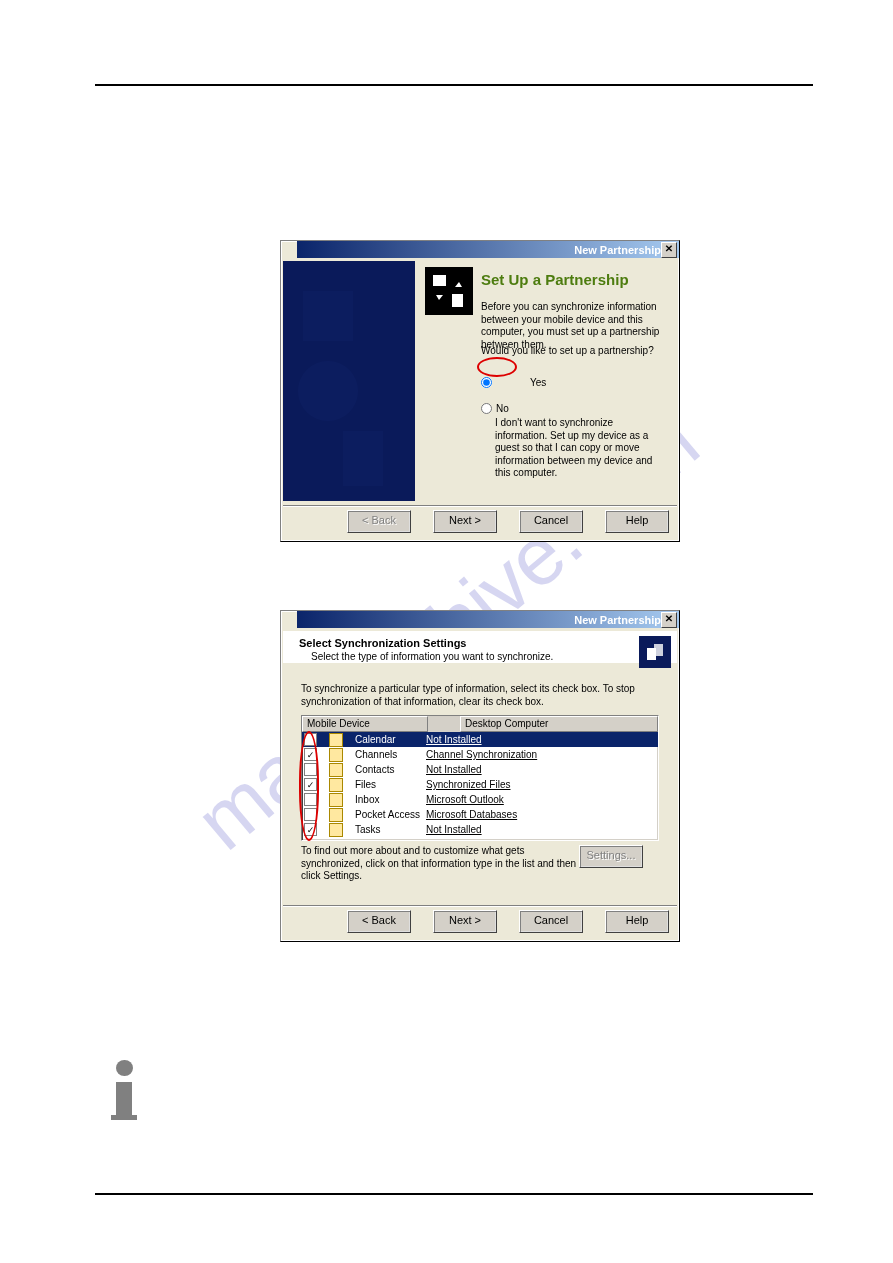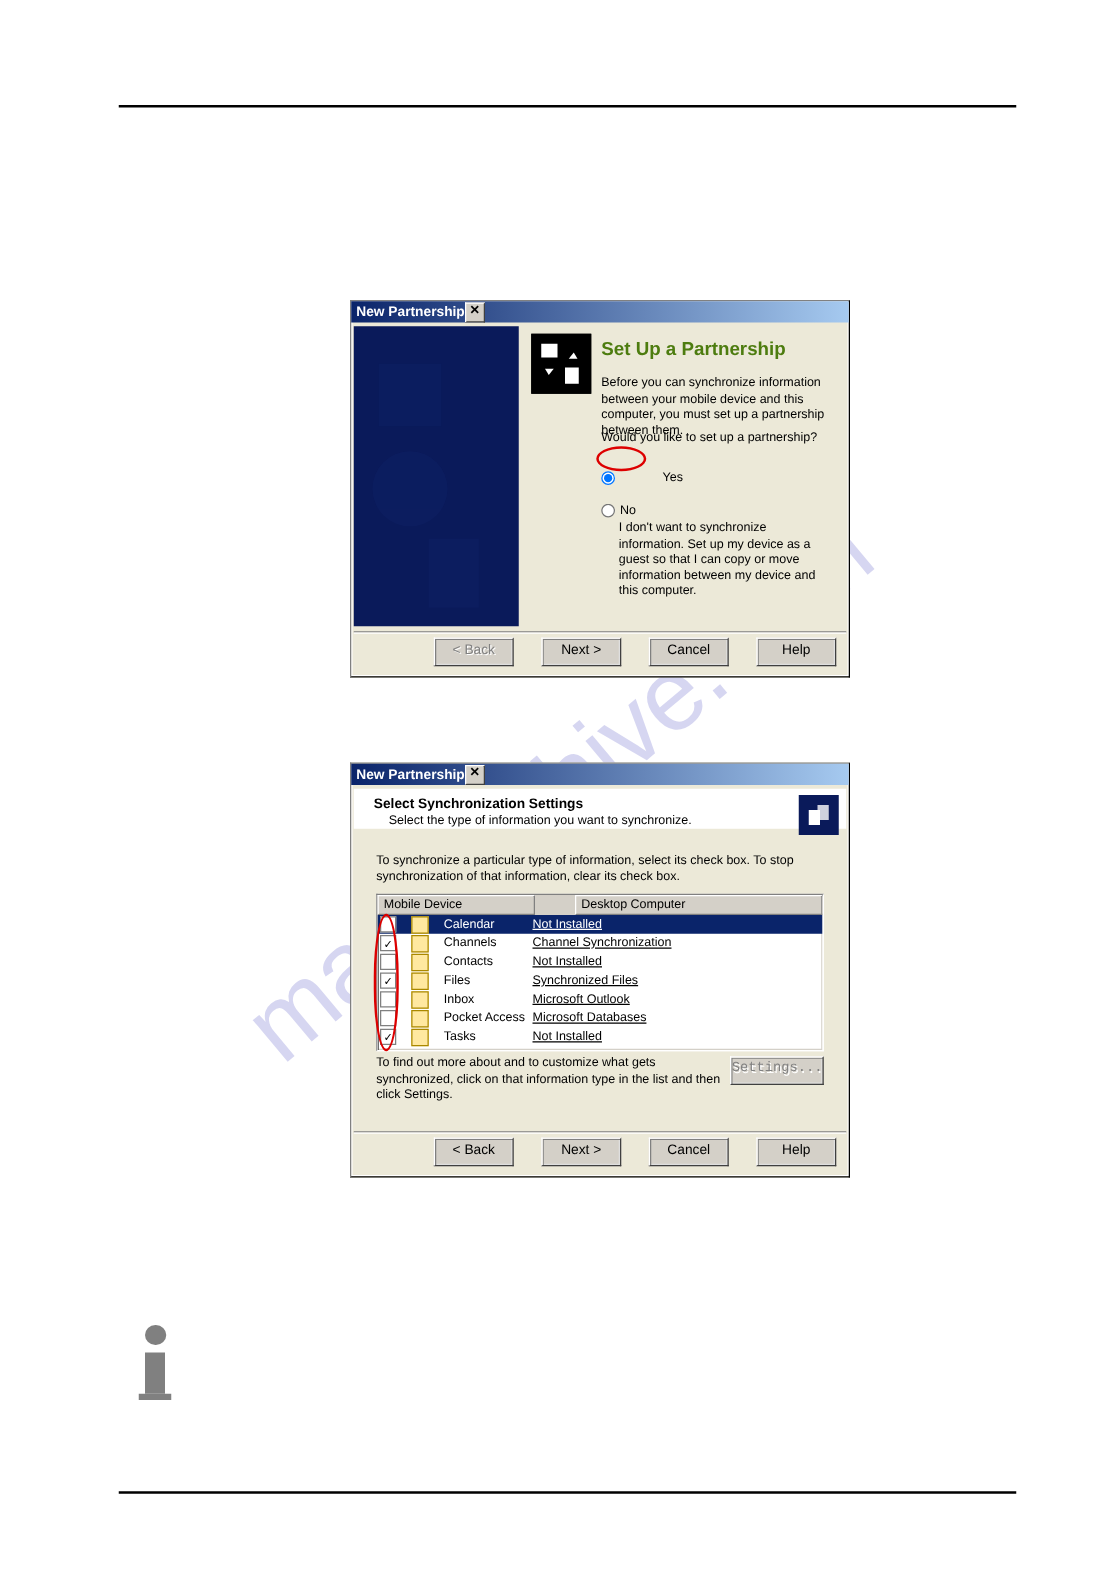--- a/index.html
+++ b/index.html
@@ -55,21 +55,22 @@
   }
   .titlebar {
     display: flex;
     align-items: center;
     height: 17px;
     padding: 0 2px;
     background: linear-gradient(to right, #0a246a, #a6caf0);
     color: #fff;
     font-size: 11px;
     font-weight: bold;
-    justify-content: flex-start;
+    justify-content: flex-end;
+    margin-left: 16px;
   }
   .titlebar .title-text { padding-left: 2px; }
   .close-btn {
     width: 14px;
     height: 14px;
     background: #d4d0c8;
     border: 1px solid #fff;
     border-right-color: #404040;
     border-bottom-color: #404040;
     color: #000;
@@ -304,24 +305,23 @@
   .d2-footer-text {
     position: absolute;
     left: 20px;
     top: 234px;
     width: 280px;
     font-size: 10px;
     line-height: 1.25;
   }
   .d2-settings-btn {
     position: absolute;
-    right: 20px;
+    right: 36px;
     top: 234px;
     min-width: 62px;
-    font-family: Liberation Mono, monospace;
   }
   .d2-divider {
     position: absolute;
     left: 2px;
     right: 2px;
     bottom: 34px;
     border-top: 1px solid #808080;
     border-bottom: 1px solid #fff;
   }
   .red-oval-vert {

